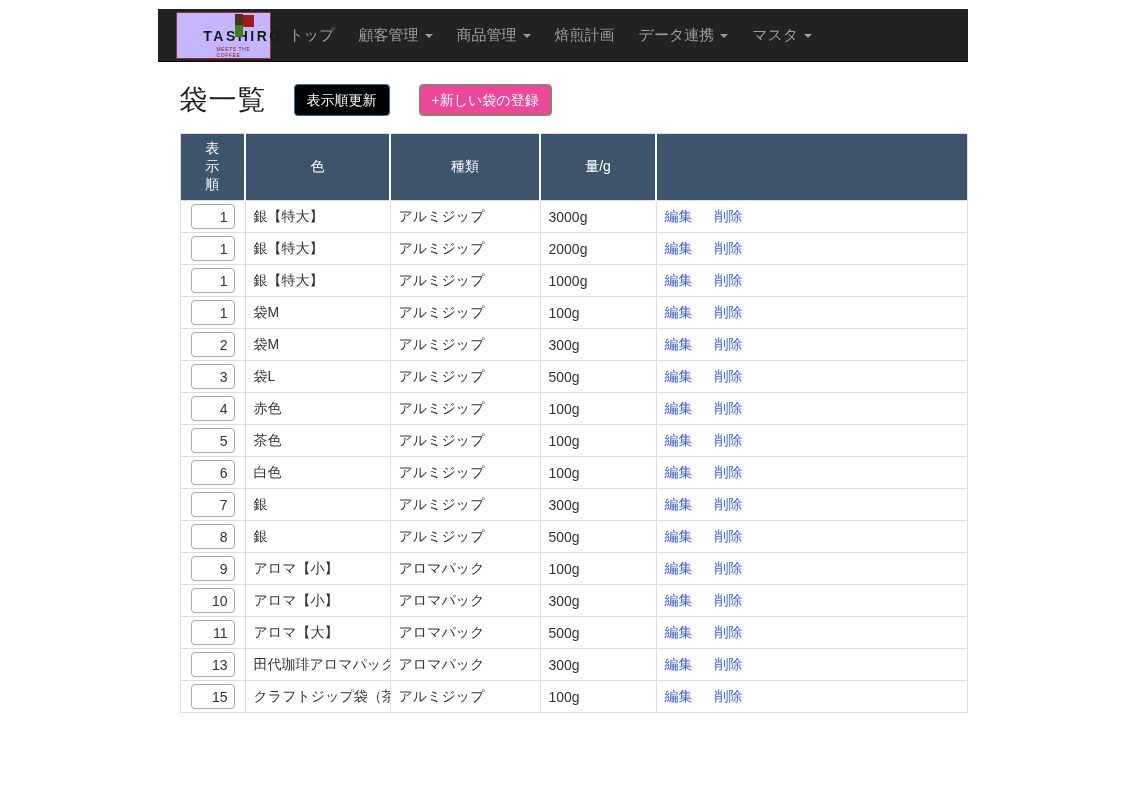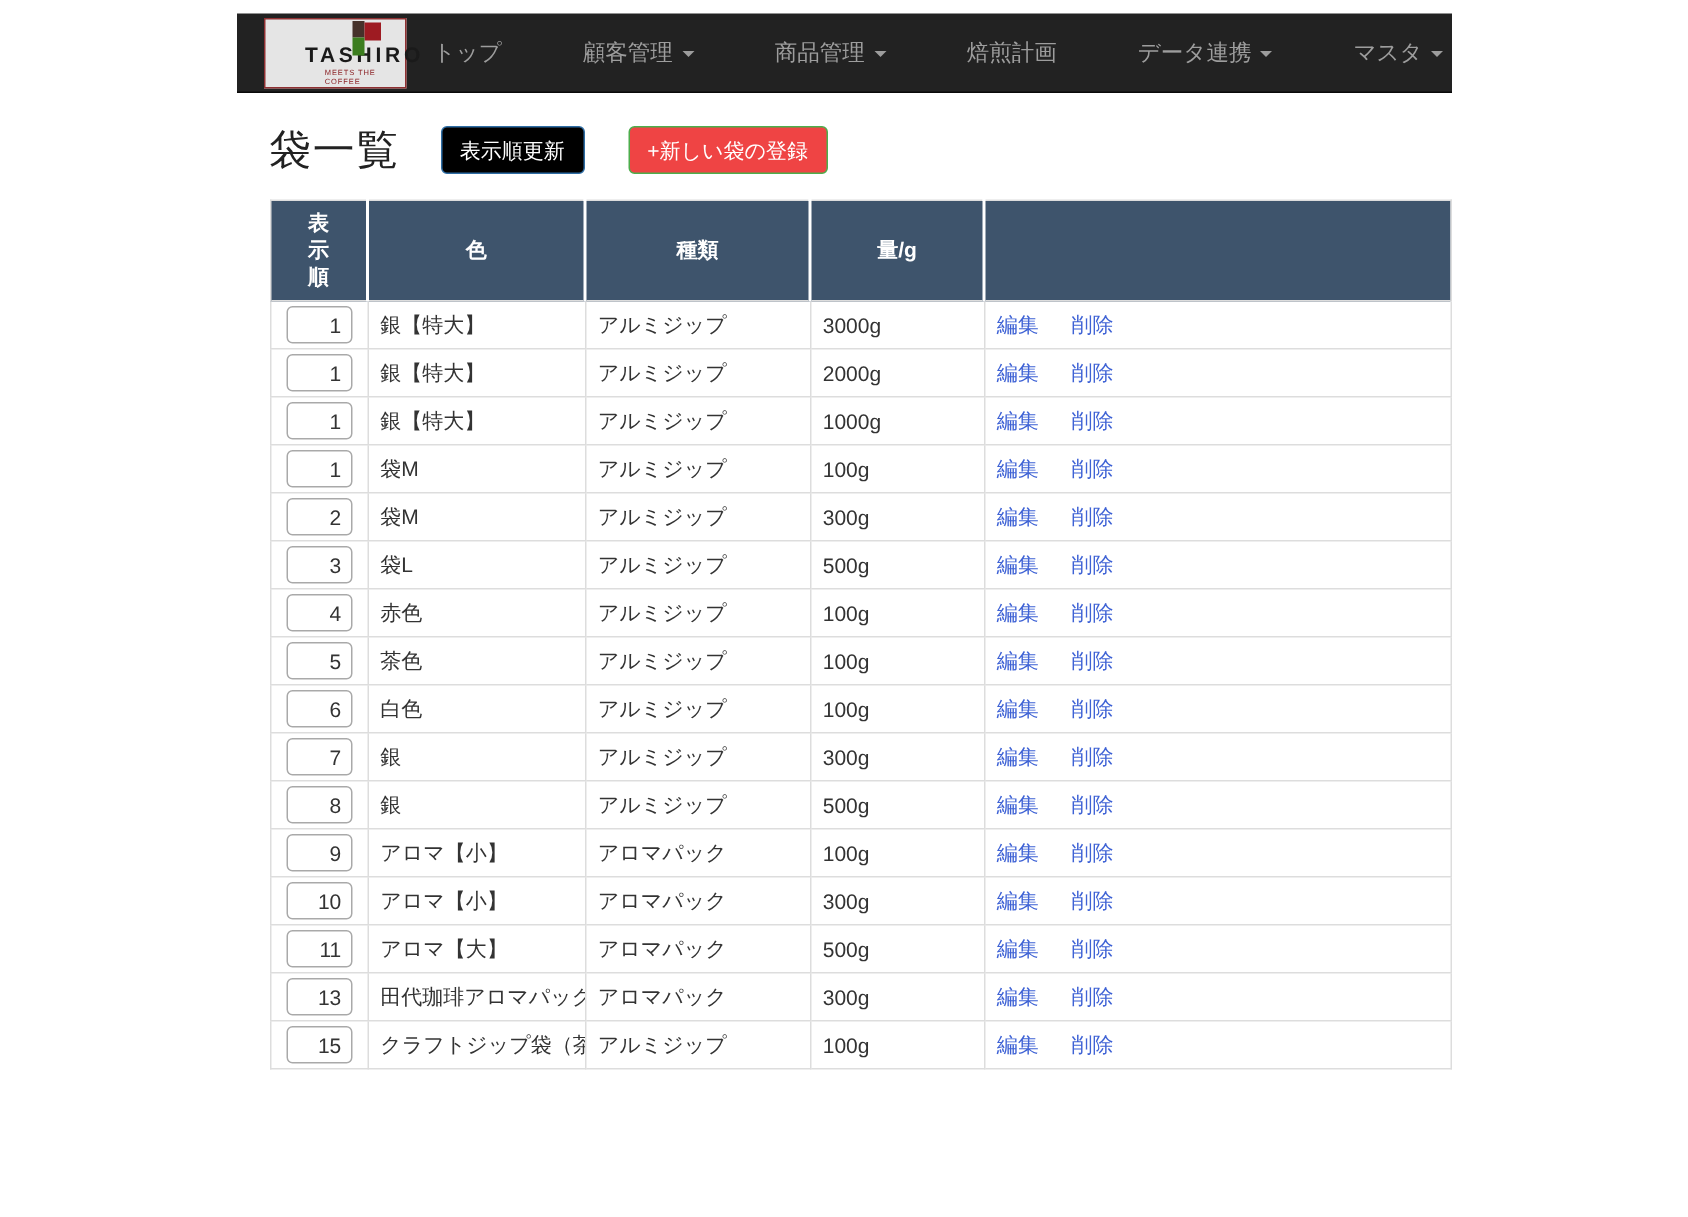--- a/index.html
+++ b/index.html
@@ -16,42 +16,42 @@
 
   
   .navbar {
     background: #222222;
     height: 53px;
     display: flex;
     align-items: center;
     border-bottom: 1px solid #090909;
   }
   .brand {
-    background: #e5e5e5;
+    background: #c4b5fd;
     width: 95px;
     height: 47px;
     margin-left: 18px;
     display: flex;
     flex-direction: column;
     align-items: center;
     justify-content: center;
     border: 1px solid #8f3032;
     cursor: pointer;
     flex: none;
     padding-left: 40px;
   }
   .logo-squares { position: relative; width: 26px; height: 26px; display: block; }
   .sq { position: absolute; display: block; }
   .sq-brown { left: 5px;  top: 1px;  width: 8px;  height: 11px; background: #46312a; }
   .sq-red   { left: 13px; top: 2px;  width: 11px; height: 12px; background: #9e1b22; }
   .sq-green { left: 5px;  top: 12px; width: 8px;  height: 12px; background: #3c7d1f; }
   .brand-name { font-size: 14px; font-weight: 700; letter-spacing: 2.5px; color: #1a1a1a; line-height: 1.1; }
   .brand-tagline { font-size: 5px; color: #8b2024; letter-spacing: 0.6px; margin-top: 1px; }
 
-  .nav { list-style: none; display: flex; margin: 0 0 0 6px; padding: 0; gap: 30px; }
+  .nav { list-style: none; display: flex; margin: 0 0 0 6px; padding: 0; }
   .nav-item {
     color: #9d9d9d;
     font-size: 15px;
     padding: 0 12px;
     height: 53px;
     display: flex;
     align-items: center;
     gap: 6px;
     cursor: pointer;
     white-space: nowrap;
@@ -74,28 +74,28 @@
     padding: 6px 12px;
     border-radius: 4px;
     color: #fff;
     border: 1px solid transparent;
     cursor: pointer;
     line-height: 1.3;
     font-family: inherit;
     white-space: nowrap;
   }
   .btn-primary { background: #000000; border-color: #2e6da4; margin-left: 27px; }
-  .btn-success { background: #ef4444; border-color: #4cae4c; margin-left: 29px; }
+  .btn-success { background: #ec4899; border-color: #4cae4c; margin-left: 29px; }
 
   
   table.bag-table { border-collapse: collapse; width: 788px; table-layout: fixed; }
   .bag-table th {
     background: #3e546c;
     color: #ffffff;
-    font-weight: 700;
+    font-weight: 400;
     font-size: 14px;
     text-align: center;
     padding: 6px 20px;
     border-top: 1px solid #ddd;
     border-left: 2px solid #ffffff;
     height: 32px;
   }
   .bag-table th:first-child { border-left: 1px solid #ddd; }
   .bag-table th:last-child { border-right: 1px solid #ddd; }
   .bag-table td {

